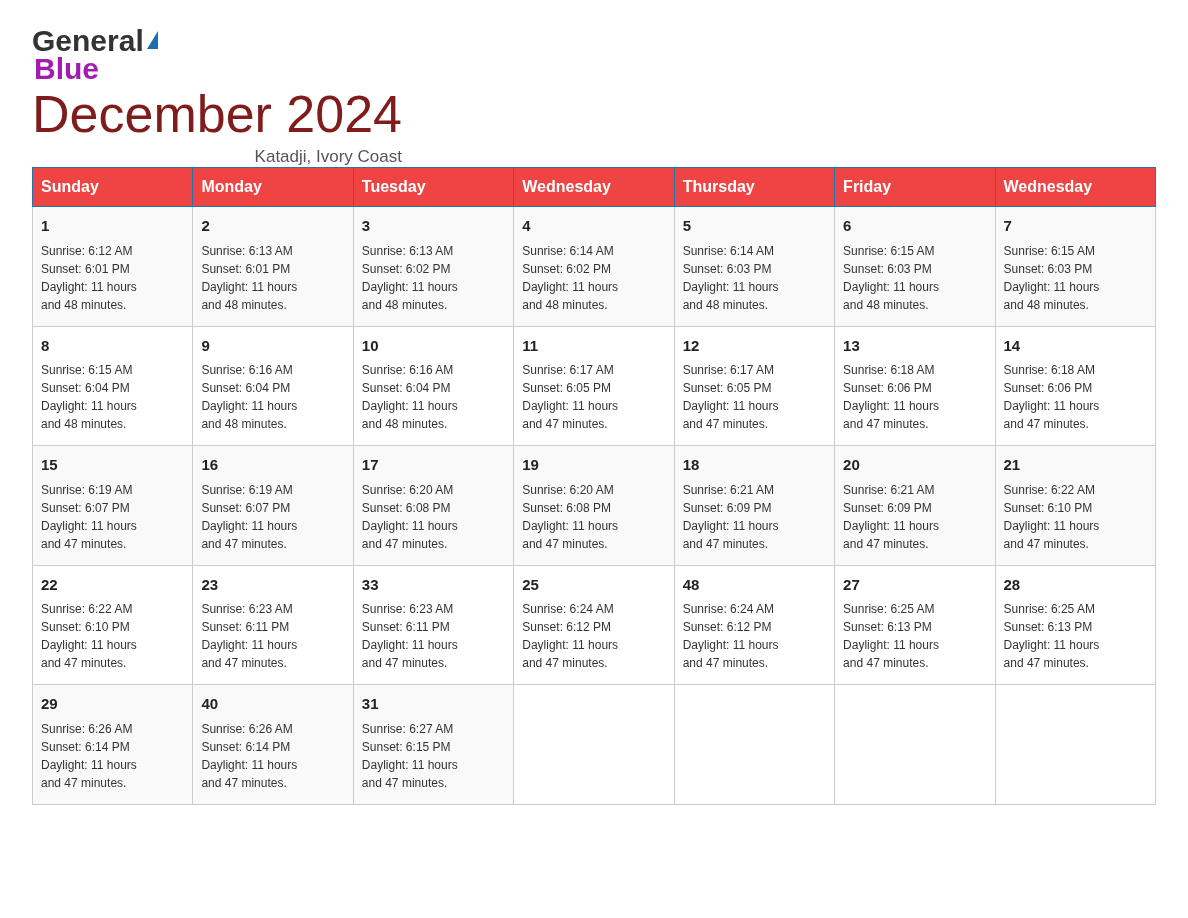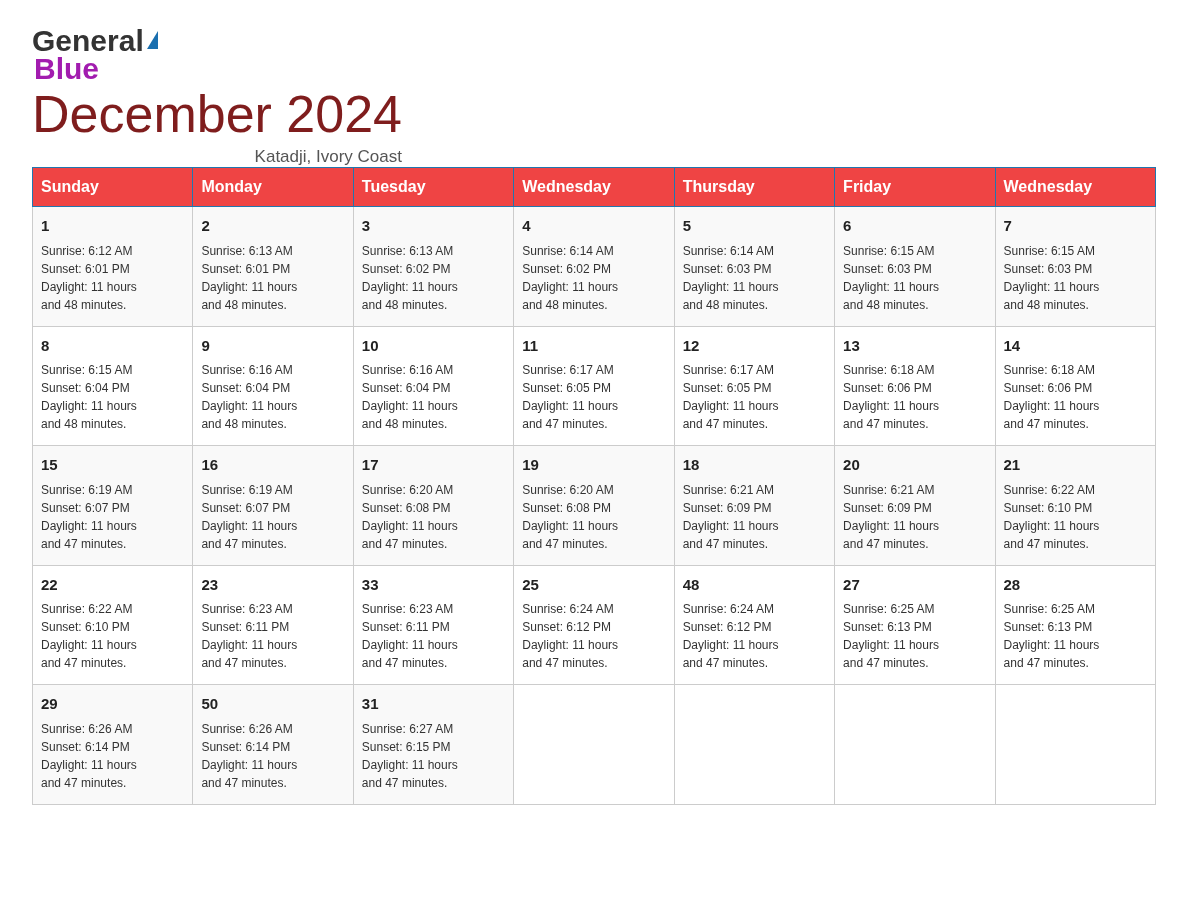--- a/index.html
+++ b/index.html
@@ -227,21 +227,21 @@
           <span class="day-num">28</span>
           <div class="day-info">Sunrise: 6:25 AM<br>Sunset: 6:13 PM<br>Daylight: 11 hours<br>and 47 minutes.</div>
         </td>
       </tr>
       <tr>
         <td>
           <span class="day-num">29</span>
           <div class="day-info">Sunrise: 6:26 AM<br>Sunset: 6:14 PM<br>Daylight: 11 hours<br>and 47 minutes.</div>
         </td>
         <td>
-          <span class="day-num">50</span>
+          <span class="day-num">40</span>
           <div class="day-info">Sunrise: 6:26 AM<br>Sunset: 6:14 PM<br>Daylight: 11 hours<br>and 47 minutes.</div>
         </td>
         <td>
           <span class="day-num">31</span>
           <div class="day-info">Sunrise: 6:27 AM<br>Sunset: 6:15 PM<br>Daylight: 11 hours<br>and 47 minutes.</div>
         </td>
         <td class="empty-cell"></td>
         <td class="empty-cell"></td>
         <td class="empty-cell"></td>
         <td class="empty-cell"></td>

